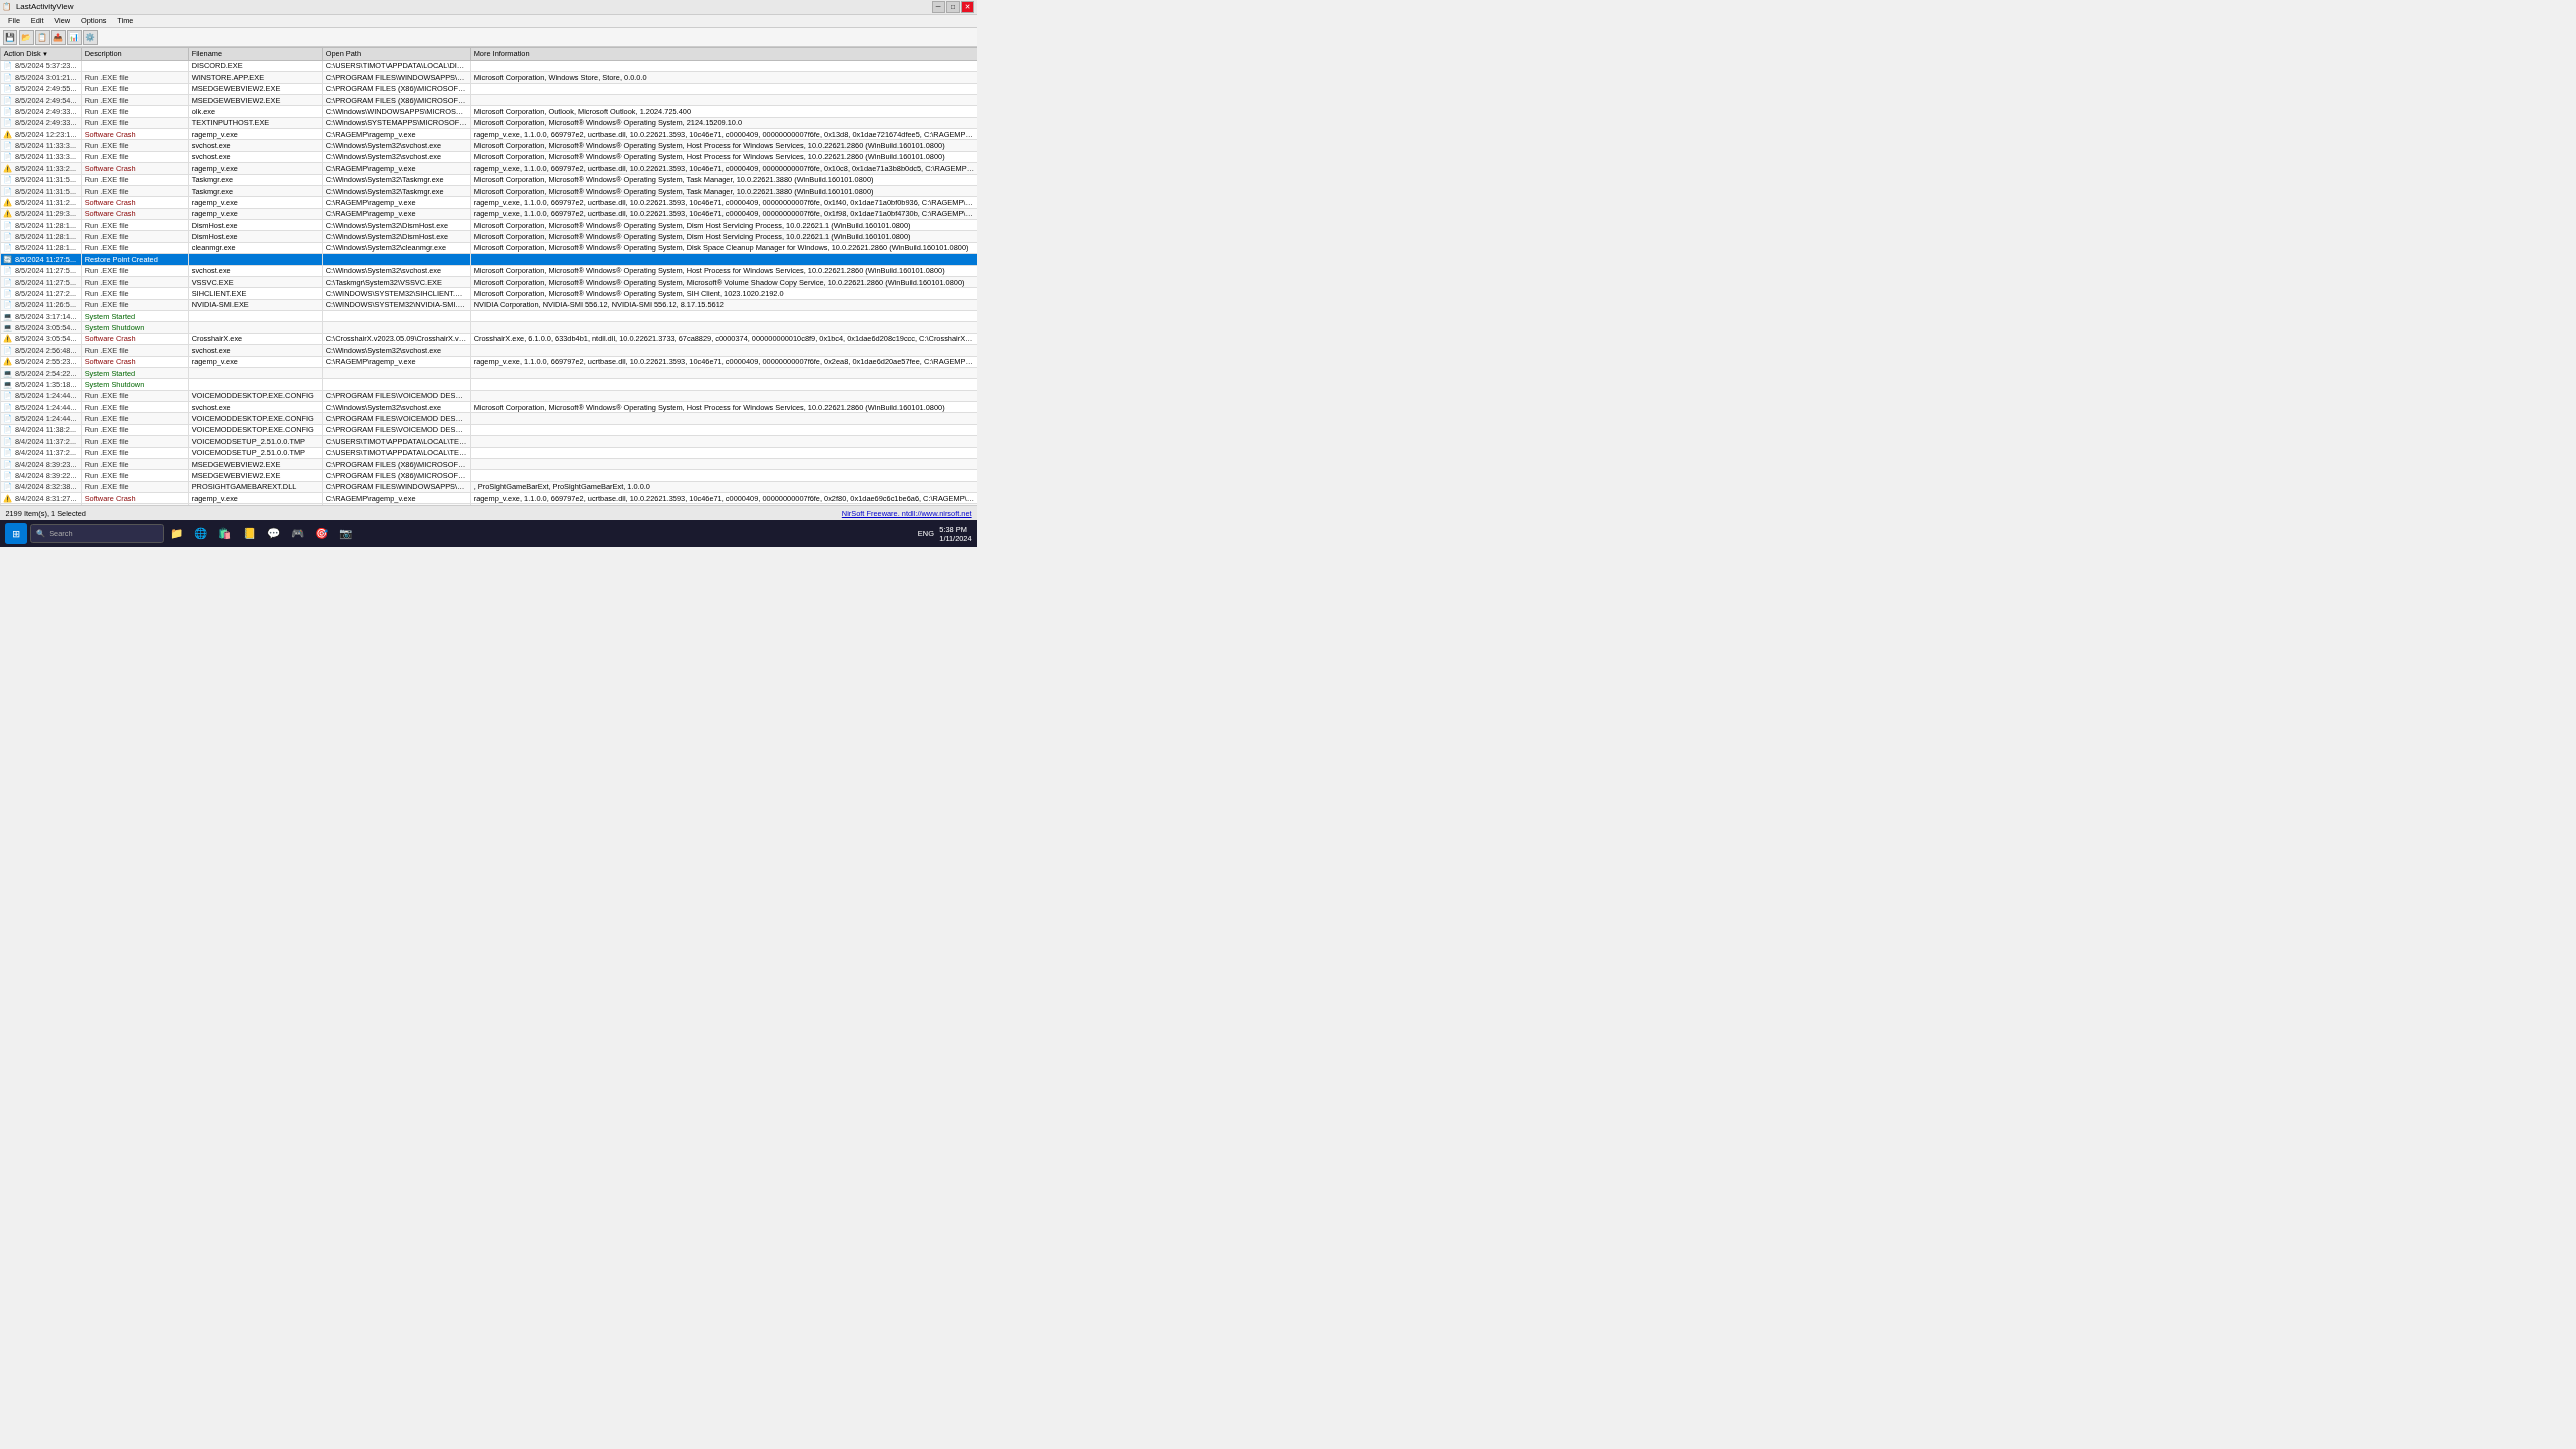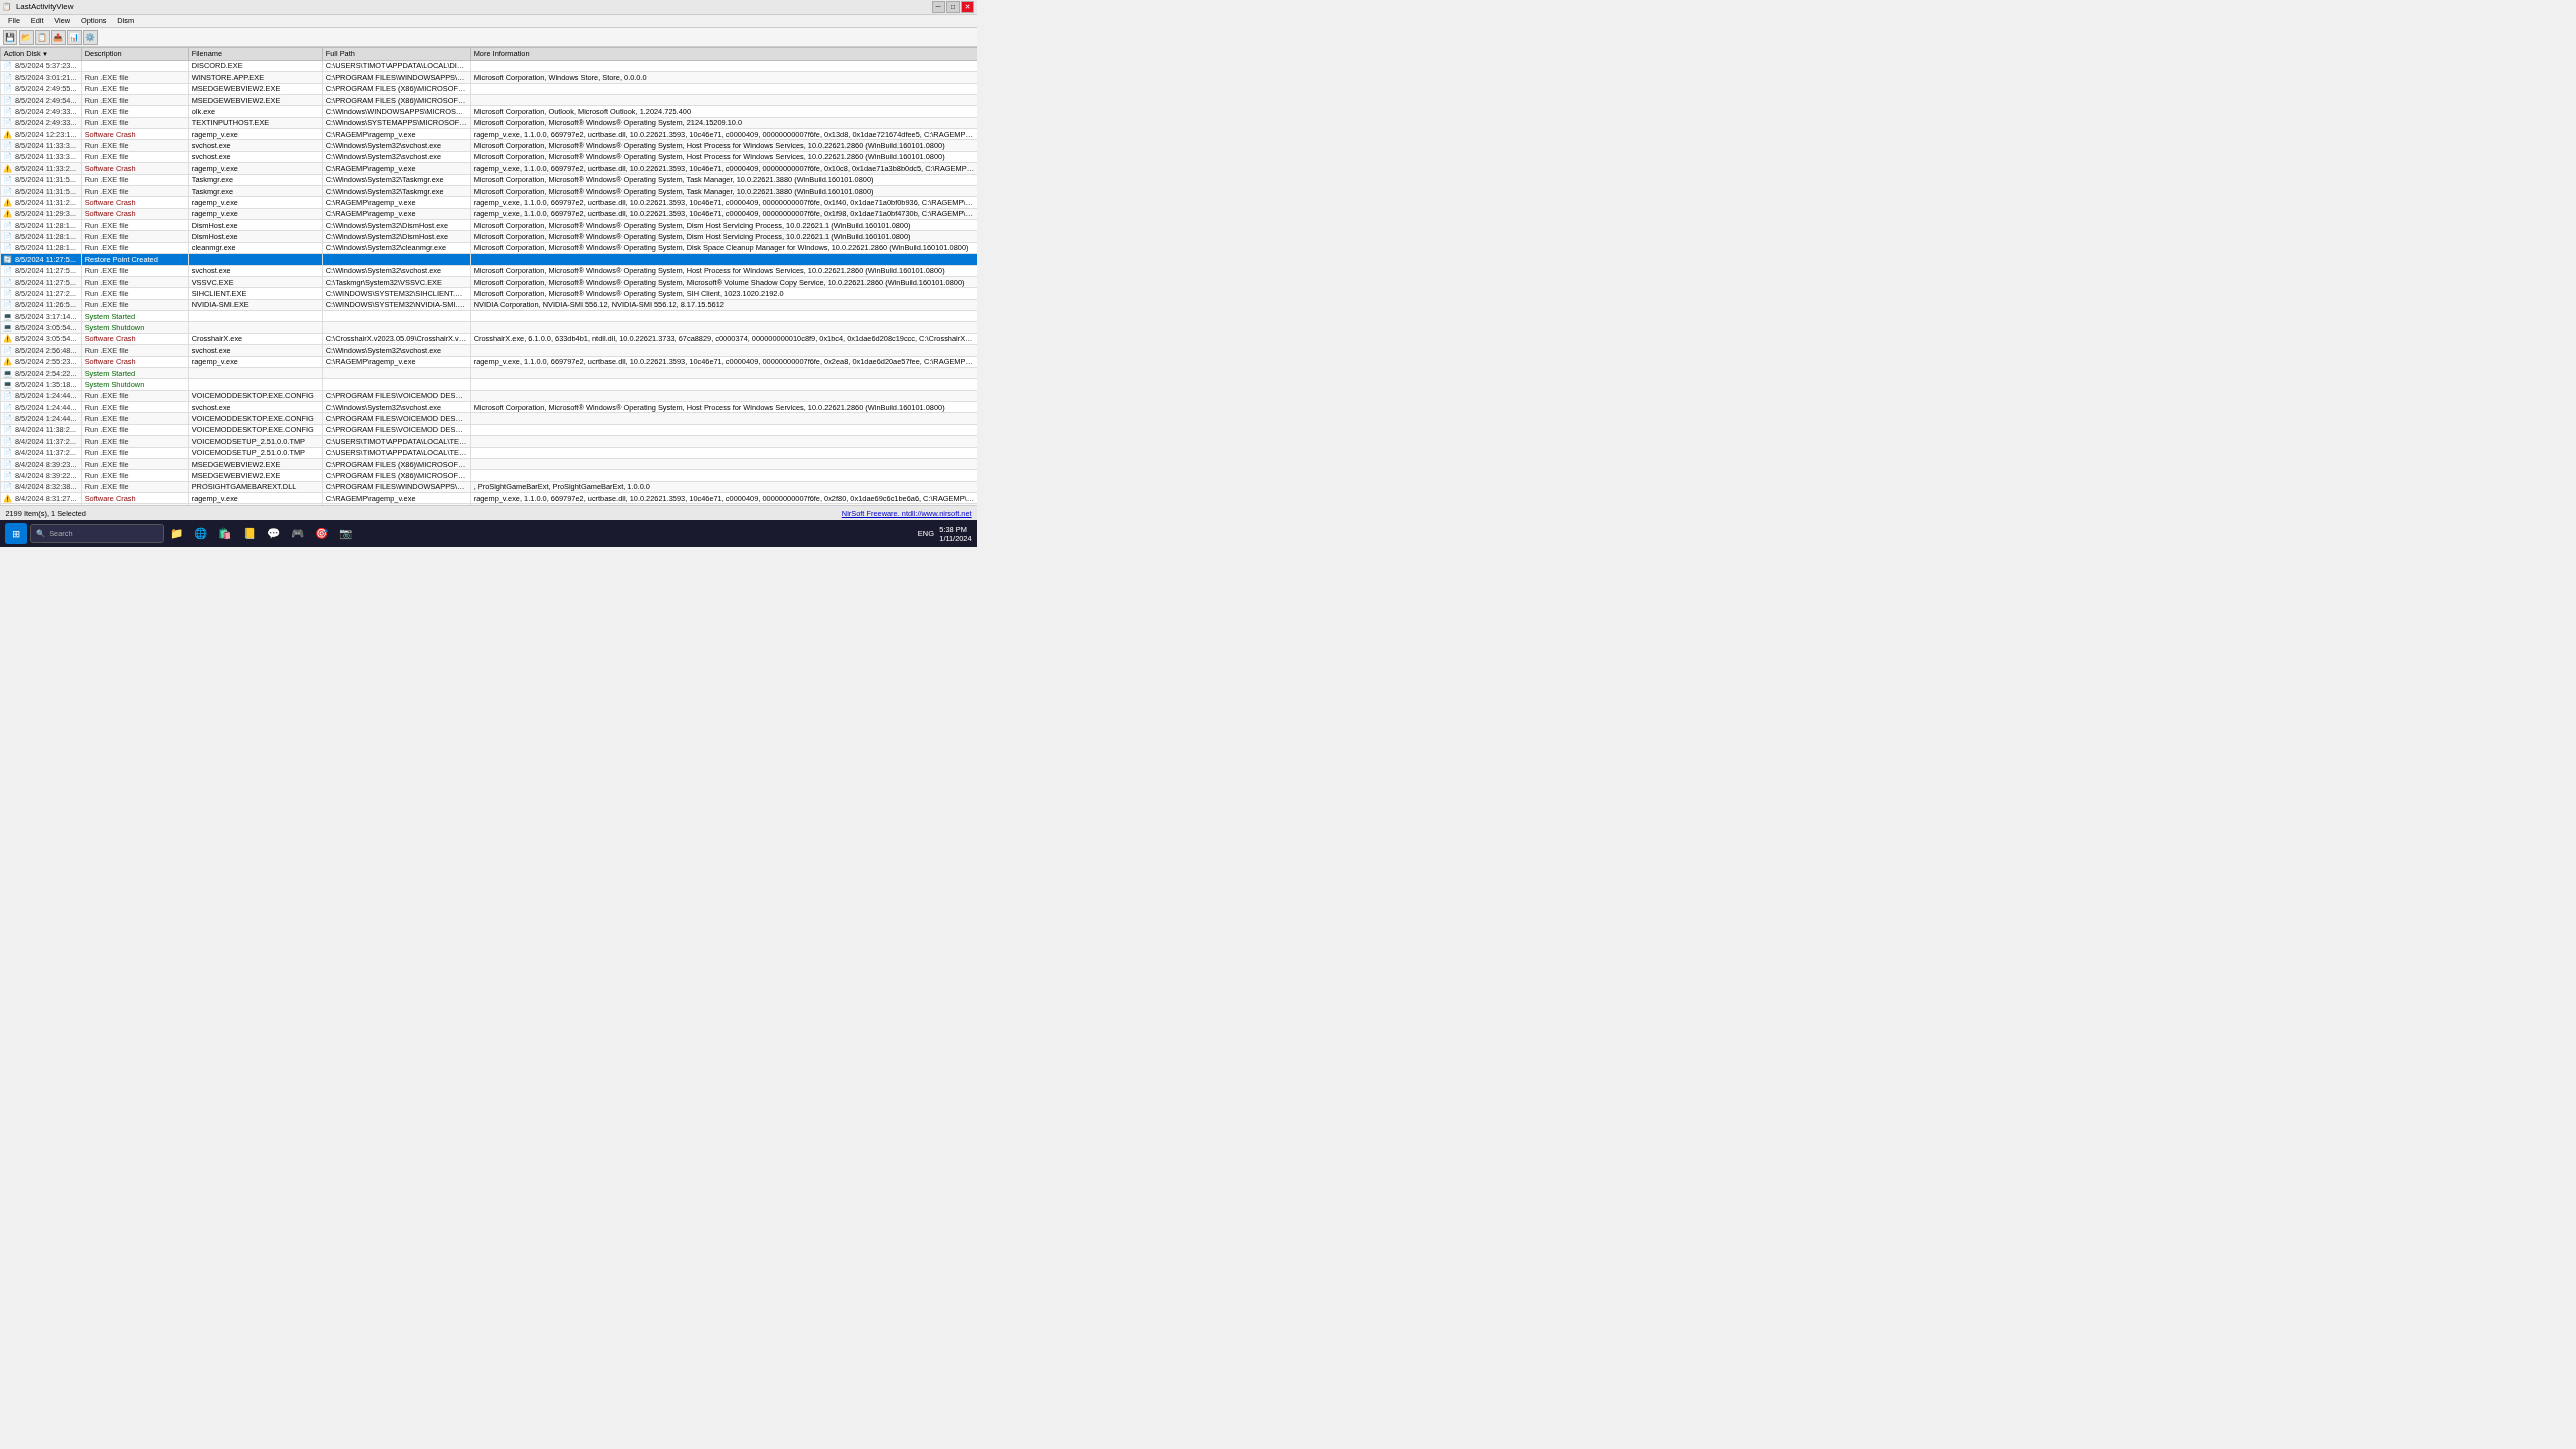--- a/index.html
+++ b/index.html
@@ -216,21 +216,21 @@
     <div class="title-bar-btn">□</div>
     <div class="title-bar-btn" style="background:#e81123;color:white;">✕</div>
   </div>
 </div>
 
 <div class="menubar">
   <span class="menu-item">File</span>
   <span class="menu-item">Edit</span>
   <span class="menu-item">View</span>
   <span class="menu-item">Options</span>
-  <span class="menu-item">Dism</span>
+  <span class="menu-item">Time</span>
 </div>
 
 <div class="toolbar">
   <div class="toolbar-btn" title="Save">💾</div>
   <div class="toolbar-btn" title="Open">📂</div>
   <div class="toolbar-btn" title="Copy">📋</div>
   <div class="toolbar-btn" title="Export">📤</div>
   <div class="toolbar-btn" title="Report">📊</div>
   <div class="toolbar-btn" title="Settings">⚙️</div>
 </div>
@@ -238,21 +238,21 @@
 <div class="main-content">
   <div class="table-container">
     <table>
       <thead>
         <tr>
           <th class="col-time">
             <span>Action Disk</span><span class="sort-arrow">▼</span>
           </th>
           <th class="col-desc">Description</th>
           <th class="col-file">Filename</th>
-          <th class="col-path">Full Path</th>
+          <th class="col-path">Open Path</th>
           <th class="col-info">More Information</th>
         </tr>
       </thead>
       <tbody id="table-body">
       <tr>
     <td style="color:#333">
       <span style="color:#4488cc">📄</span>
       8/5/2024 5:37:23...
     </td>
     <td style="color:#333"></td>

